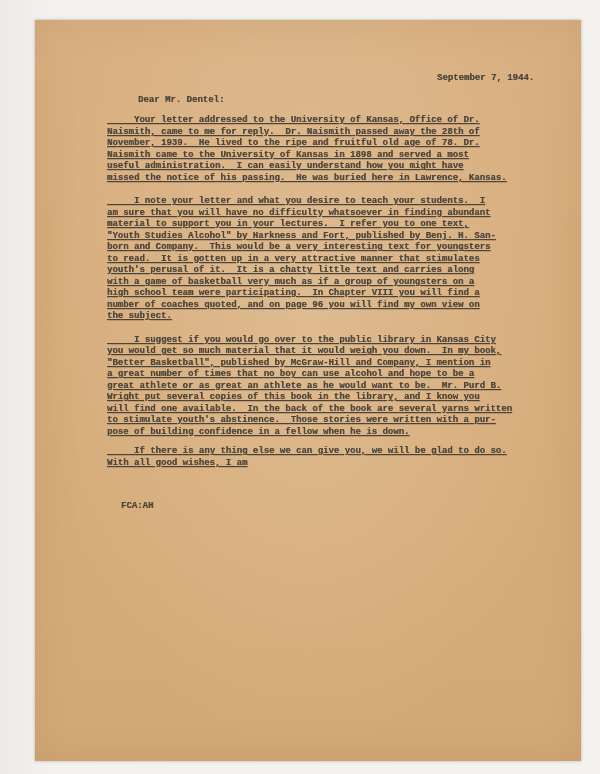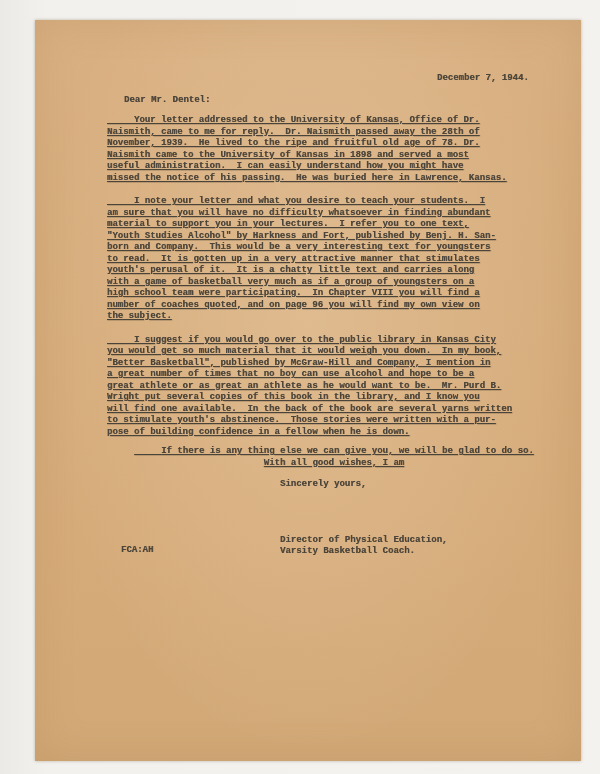--- a/index.html
+++ b/index.html
@@ -36,37 +36,37 @@
     font-family: "Liberation Mono", "DejaVu Sans Mono", monospace;
     font-size: 9px;
     line-height: 11.5px;
     font-weight: 700;
     color: #4a443b;
     text-shadow: 0.4px 0.4px 0.6px rgba(70,58,42,0.55);
   }
   .pre { white-space: pre-wrap; }
   .date-line   { margin-top: 53px; margin-left: 330px; }
   .address     { margin-top: 116px; margin-left: 18px; }
-  .salutation  { margin-top: 10px; margin-left: 17px; }
+  .salutation  { margin-top: 10px; margin-left: 31px; }
   .para        { margin-top: 12px; text-decoration: underline; }
-  .para.last   { margin-top: 8px; text-align: center; }
+  .para.last   { margin-top: 8px; }
   .para.first  { margin-top: 9px; }
   .closing     { margin-top: 10px; margin-left: 173px; }
   .sig-row     { position: relative; margin-top: 44px; }
   .titles      { margin-left: 173px; }
   .initials    { position: absolute; left: 14px; bottom: 1px; }
 </style>
 </head>
 <body>
 
 <div class="stage">
   <div class="paper">
     <div class="content">
 
-      <div class="date-line pre">December 7, 1944.</div>
+      <div class="date-line pre">September 7, 1944.</div>
 
 
       <div class="salutation pre">Dear Mr. Dentel:</div>
 
       <div class="para first pre">     Your letter addressed to the University of Kansas, Office of Dr.
 Naismith, came to me for reply.  Dr. Naismith passed away the 28th of
 November, 1939.  He lived to the ripe and fruitful old age of 78. Dr.
 Naismith came to the University of Kansas in 1898 and served a most
 useful administration.  I can easily understand how you might have
 missed the notice of his passing.  He was buried here in Lawrence, Kansas.</div>
@@ -86,25 +86,20 @@
 "Better Basketball", published by McGraw-Hill and Company, I mention in
 a great number of times that no boy can use alcohol and hope to be a
 great athlete or as great an athlete as he would want to be.  Mr. Purd B.
 Wright put several copies of this book in the library, and I know you
 will find one available.  In the back of the book are several yarns written
 to stimulate youth's abstinence.  Those stories were written with a pur-
 pose of building confidence in a fellow when he is down.</div>
       <div class="para last pre">     If there is any thing else we can give you, we will be glad to do so.
 With all good wishes, I am</div>
 
-      <div class="closing pre">Sincerely yours,</div>
 
       <div class="sig-row">
         <span class="initials pre">FCA:AH</span>
-        <div class="titles">
-          <div class="pre">Director of Physical Education,</div>
-          <div class="pre">Varsity Basketball Coach.</div>
-        </div>
       </div>
 
     </div>
   </div>
 </div>
 
 </body></html>

